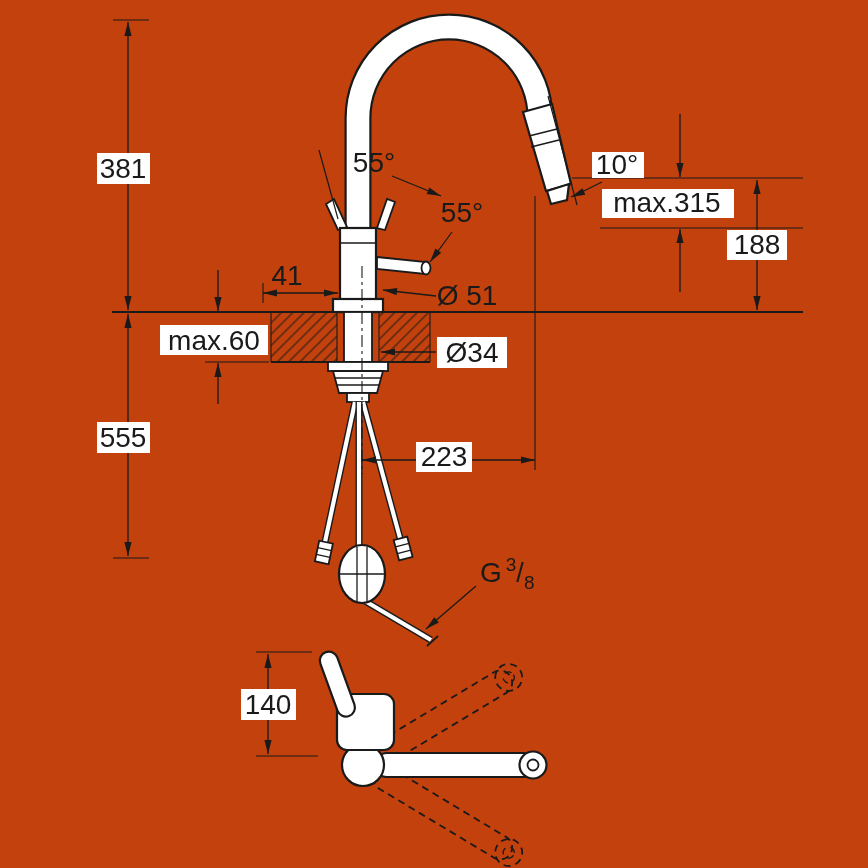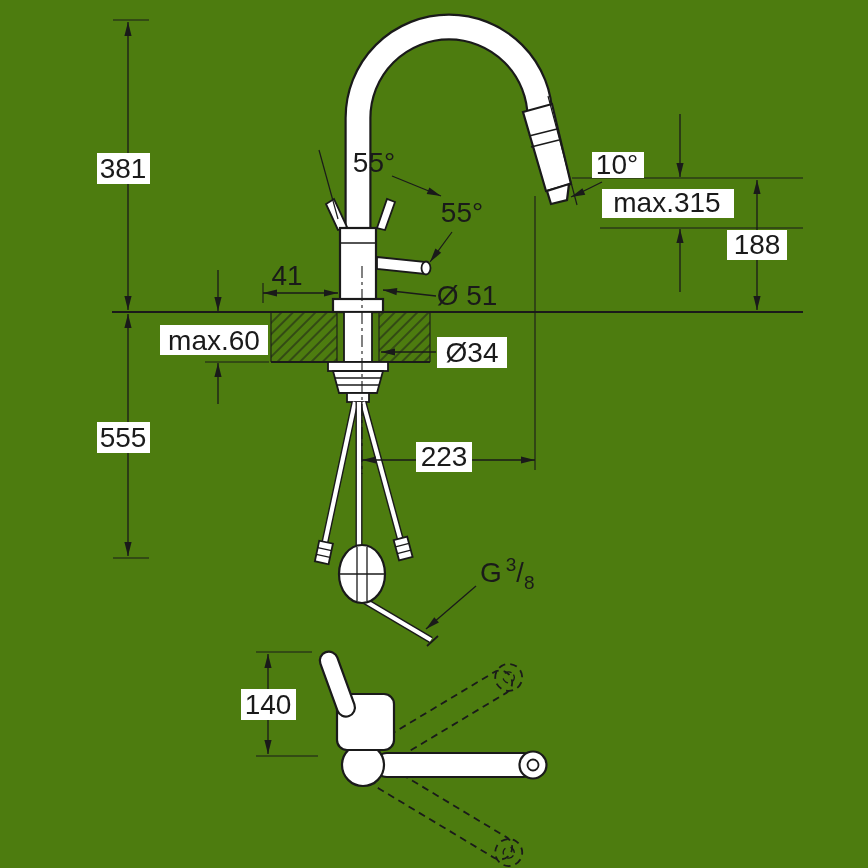--- a/index.html
+++ b/index.html
@@ -1,16 +1,16 @@
 <!DOCTYPE html>
 <html><head>
 <meta charset="utf-8">
 <style>
   html,body{margin:0;padding:0;background:#fff;}
-  .canvas{width:868px;height:868px;background:#4d7c0f;position:relative;overflow:hidden;}
+  .canvas{width:868px;height:868px;background:#c2410c;position:relative;overflow:hidden;}
   svg{display:block;}
   text{font-family:"Liberation Sans","DejaVu Sans",sans-serif;font-size:28px;fill:#1a1a1a;}
   .mid{text-anchor:middle;}
   .bg{fill:#ffffff;stroke:none;}
   .s2{stroke:#1a1a1a;stroke-width:2.2;fill:#ffffff;}
   .s2n{stroke:#1a1a1a;stroke-width:2.2;fill:none;}
   .s18{stroke:#1a1a1a;stroke-width:1.8;fill:#ffffff;}
   .s18n{stroke:#1a1a1a;stroke-width:1.8;fill:none;}
   .det{stroke:#1a1a1a;stroke-width:1.3;fill:none;}
   .dim{stroke:#1a1a1a;stroke-width:1.3;fill:none;}

